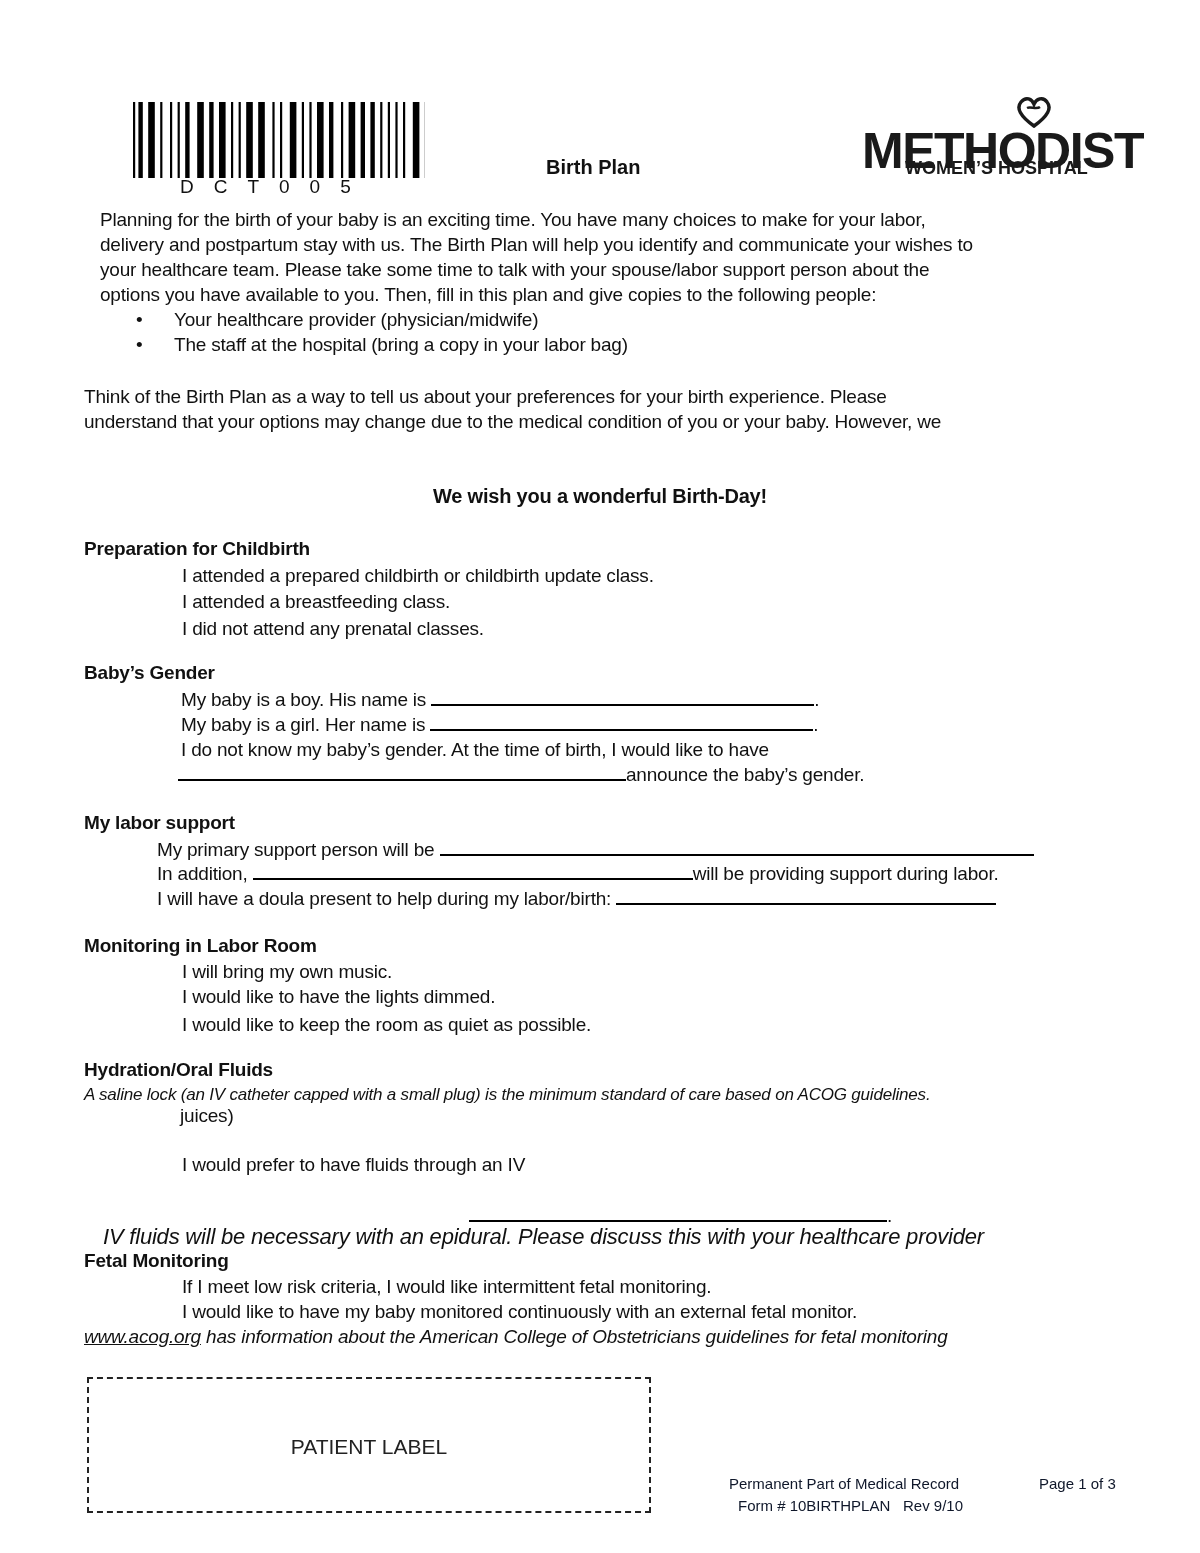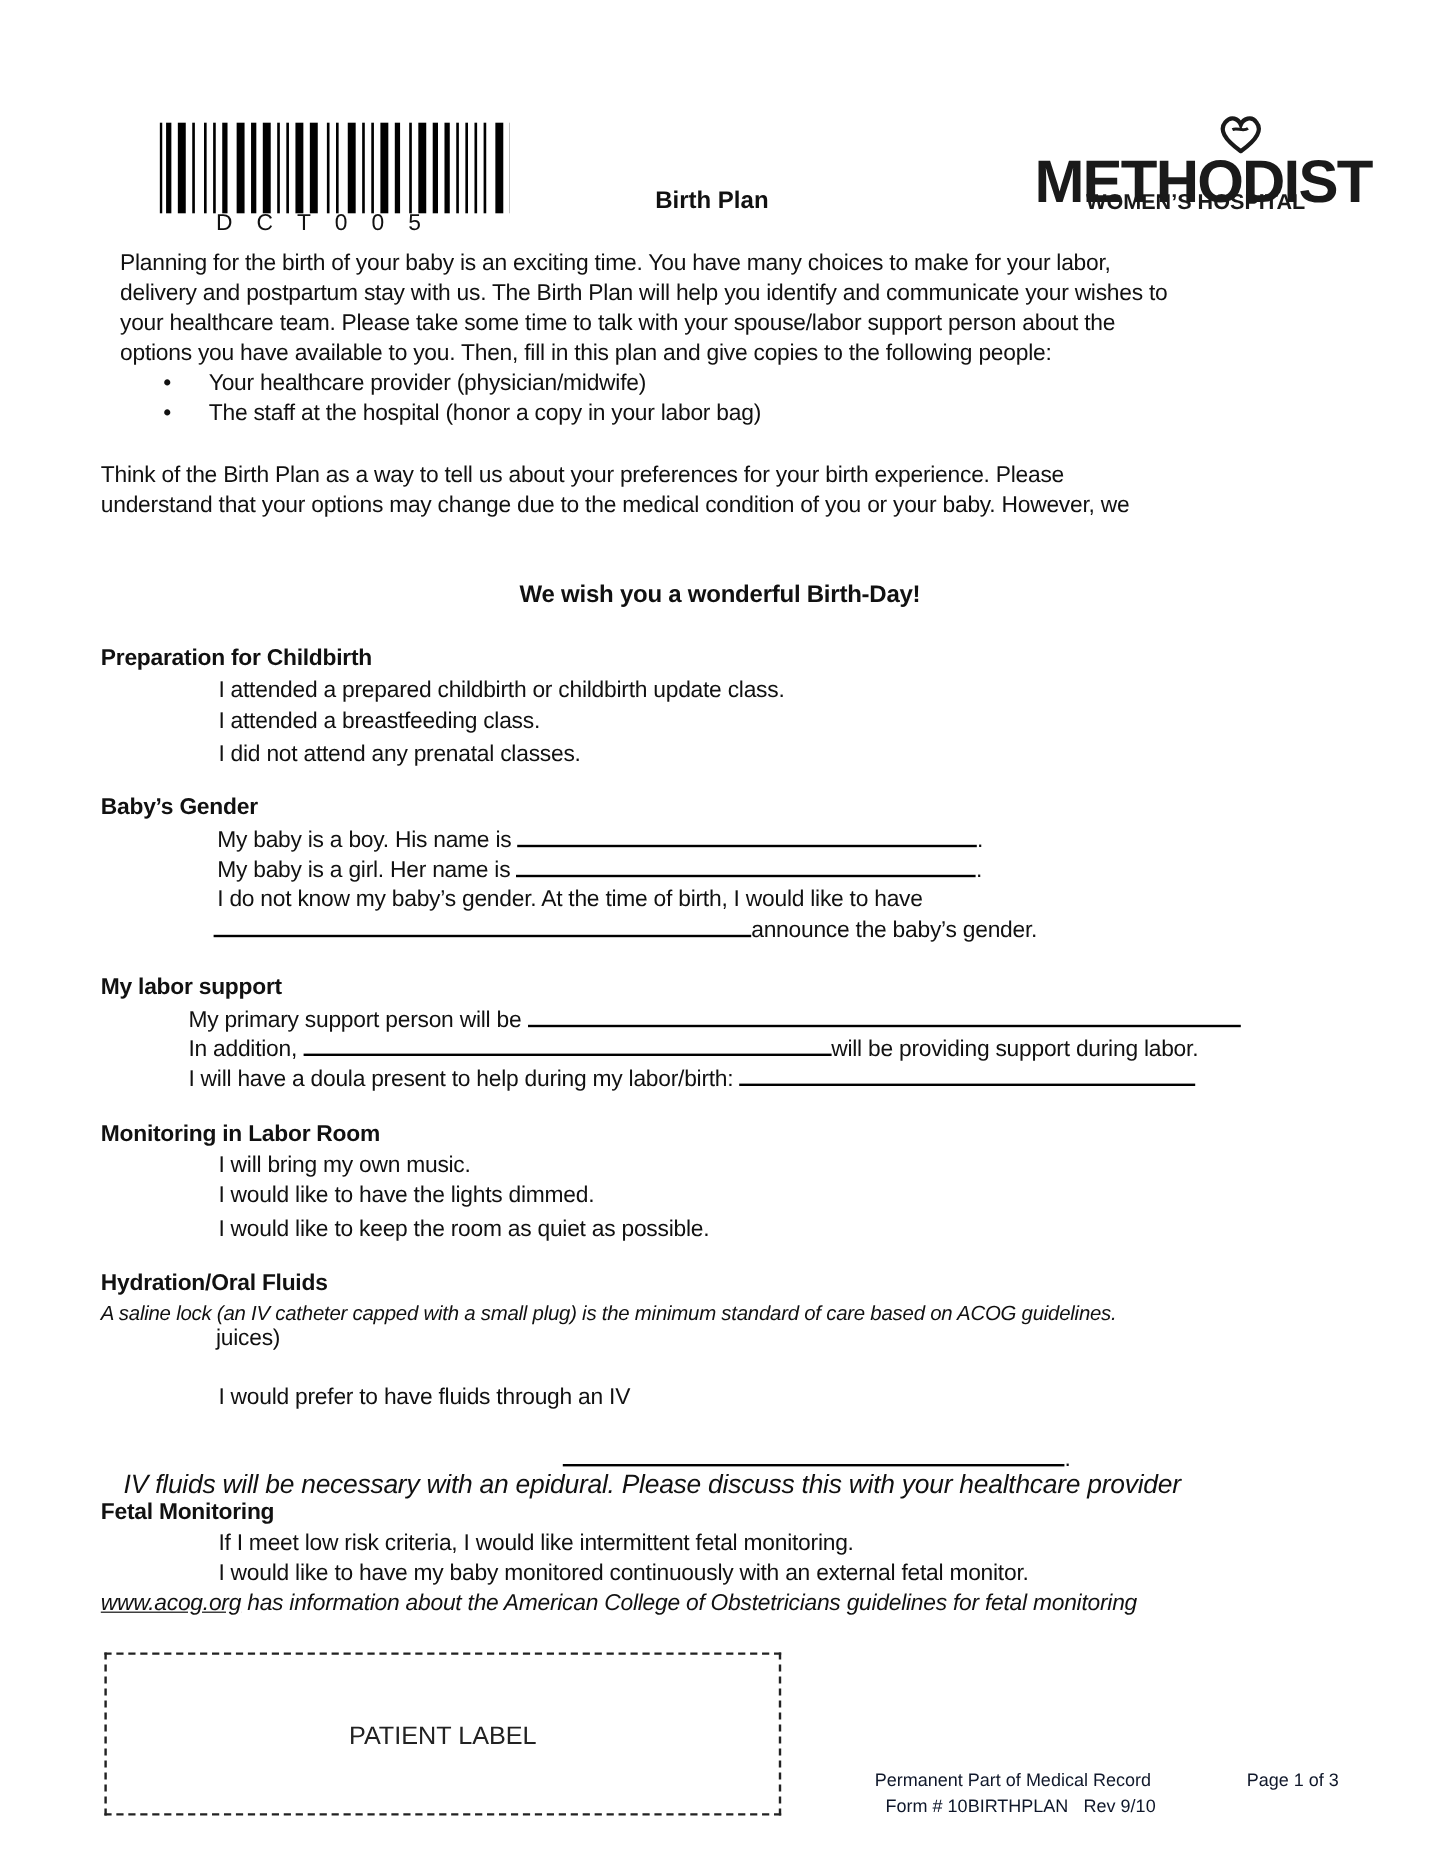--- a/index.html
+++ b/index.html
@@ -71,21 +71,21 @@
 </div>
 <div id="logo-main" class="abs">METHODIST</div>
 <div id="logo-sub" class="abs">WOMEN’S HOSPITAL</div>
 
 <div class="abs txt" style="left:100px;top:207px;">
   <div>Planning for the birth of your baby is an exciting time.  You have many choices to make for your labor,</div>
   <div>delivery and postpartum stay with us.  The Birth Plan will help you identify and communicate your wishes to</div>
   <div>your healthcare team.  Please take some time to talk with your spouse/labor support person about the</div>
   <div>options you have available to you.  Then, fill in this plan and give copies to the following people:</div>
   <div><span class="bullet">•</span><span>Your healthcare provider (physician/midwife)</span></div>
-  <div><span class="bullet">•</span><span>The staff at the hospital (honor a copy in your labor bag)</span></div>
+  <div><span class="bullet">•</span><span>The staff at the hospital (bring a copy in your labor bag)</span></div>
 </div>
 
 <div class="abs txt" style="left:84px;top:384px;">
   <div>Think of the Birth Plan as a way to tell us about your preferences for your birth experience.  Please</div>
   <div>understand that your options may change due to the medical condition of you or your baby.  However, we</div>
 </div>
 
 <div class="abs txt bold" style="left:0;width:1200px;text-align:center;top:484px;font-size:20px;">We wish you a wonderful Birth-Day!</div>
 
 <div class="abs txt hdr" style="left:84px;top:536px;">Preparation for Childbirth</div>

